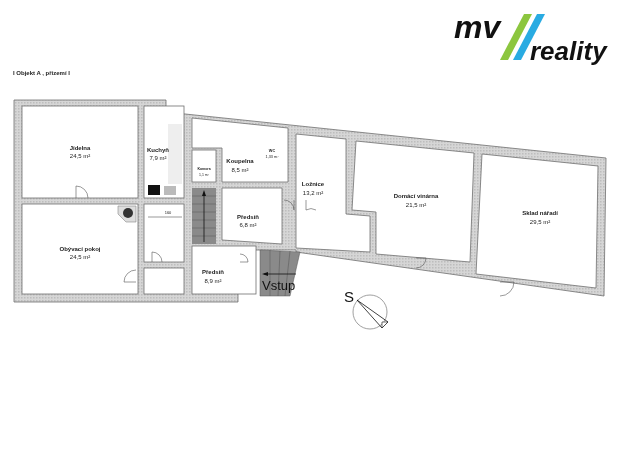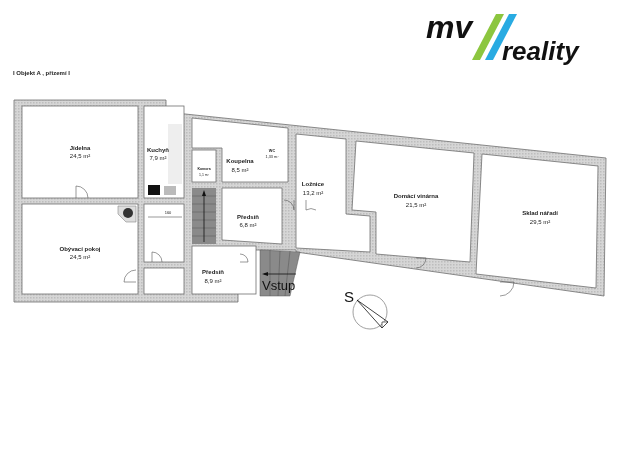--- a/index.html
+++ b/index.html
@@ -1,17 +1,17 @@
 <!DOCTYPE html>
 <html><head>
 <meta charset="utf-8">
 <style>
   html, body { margin: 0; padding: 0; background: #ffffff; }
   body { width: 624px; height: 468px; position: relative; overflow: hidden; font-family: "Liberation Sans", sans-serif; }
-  .logo { position: absolute; left: 424px; top: 10px; width: 170px; height: 56px; }
+  .logo { position: absolute; left: 452px; top: 10px; width: 170px; height: 56px; }
   .plan-title { position: absolute; left: 13px; top: 70px; font-size: 6px; font-weight: bold; color: #222; font-family: "Liberation Sans", sans-serif; }
   svg.plan { position: absolute; left: 0; top: 0; }
   .room-name { font-family: "Liberation Sans", sans-serif; font-weight: bold; fill: #222; text-anchor: middle; }
   .room-area { font-family: "Liberation Sans", sans-serif; fill: #222; text-anchor: middle; }
   .vstup { font-family: "Liberation Sans", sans-serif; font-size: 13px; fill: #111; }
   .compass-s { font-family: "Liberation Sans", sans-serif; font-size: 15px; fill: #111; }
 </style>
 </head>
 <body>
 

